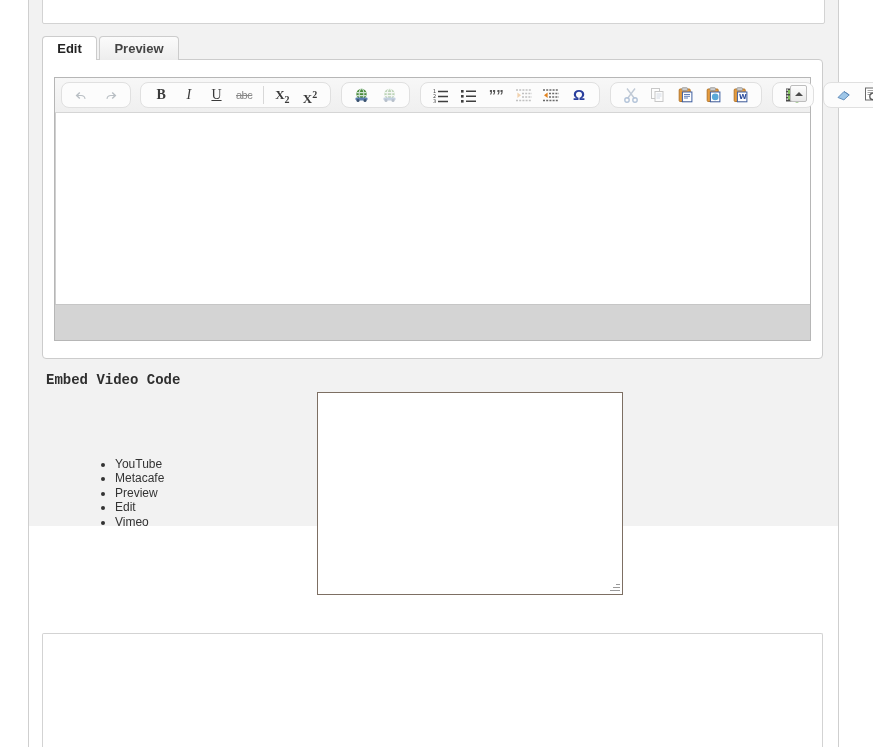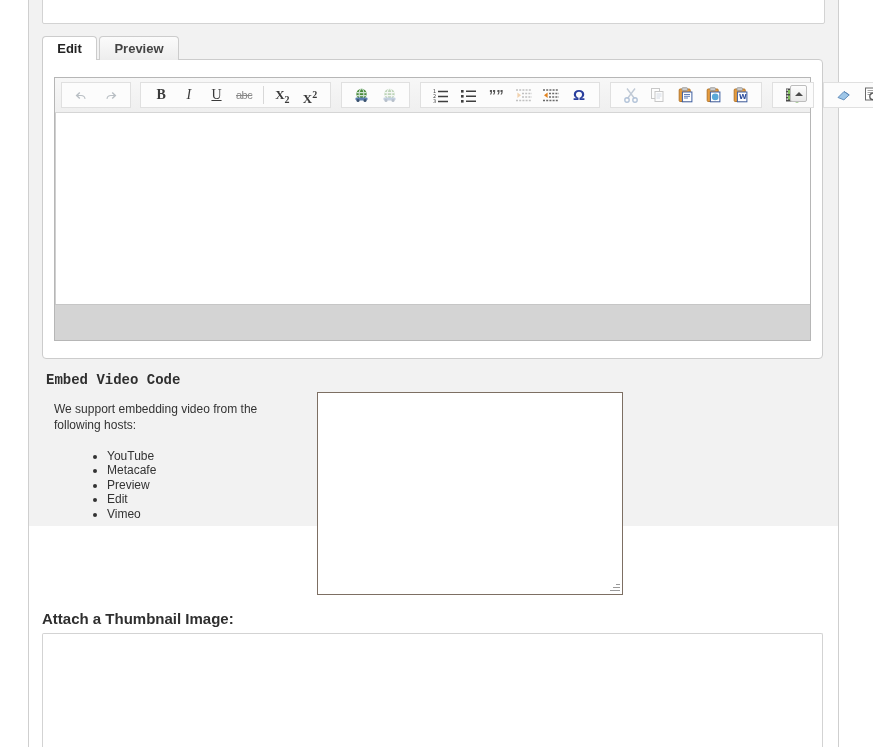--- a/index.html
+++ b/index.html
@@ -126,21 +126,21 @@
     padding: 4px 2px 0 6px;
     box-sizing: border-box;
     white-space: nowrap;
   }
   .tb-group {
     display: inline-block;
     vertical-align: top;
     height: 26px;
     background: #fcfcfc;
     border: 1px solid #e0e0e0;
-    border-radius: 0;
+    border-radius: 8px;
     margin-right: 6px;
     padding: 0 8px;
     box-sizing: border-box;
     white-space: nowrap;
   }
   .tb-btn {
     display: inline-block;
     vertical-align: top;
     width: 24px;
     height: 24px;
@@ -242,21 +242,21 @@
     top: 401px;
     width: 240px;
     font-size: 12px;
     line-height: 16px;
     color: #333333;
   }
   .embed-list {
     position: absolute;
     left: 52px;
     top: 441px;
-    margin: 8px;
+    margin: 16px;
     padding: 0 0 0 18px;
     font-size: 12px;
     line-height: 14.4px;
     color: #333333;
     list-style-type: disc;
   }
   .embed-list li { margin: 0; padding: 0; }
   .embed-textarea {
     position: absolute;
     left: 288px;
@@ -513,33 +513,31 @@
               <i></i>
             </span>
         </div>
 
         <div class="ck-body"></div>
         <div class="ck-footer"></div>
       </div>
     </div>
 
     <div class="embed-head">Embed Video Code</div>
-    <div class="embed-text">We support embedding video from the following hosts:</div>
     <ul class="embed-list">
       <li>YouTube</li>
       <li>Metacafe</li>
       <li>Preview</li>
       <li>Edit</li>
       <li>Vimeo</li>
     </ul>
     <div class="embed-textarea">
       <span class="resize-grip">
         <i class="rg1"></i>
           <i class="rg2"></i>
           <i class="rg3"></i>
       </span>
     </div>
 
-    <div class="thumb-head">Attach a Thumbnail Image:</div>
     <div class="thumb-panel"></div>
 
   </div>
 </div>
 
 </body></html>

